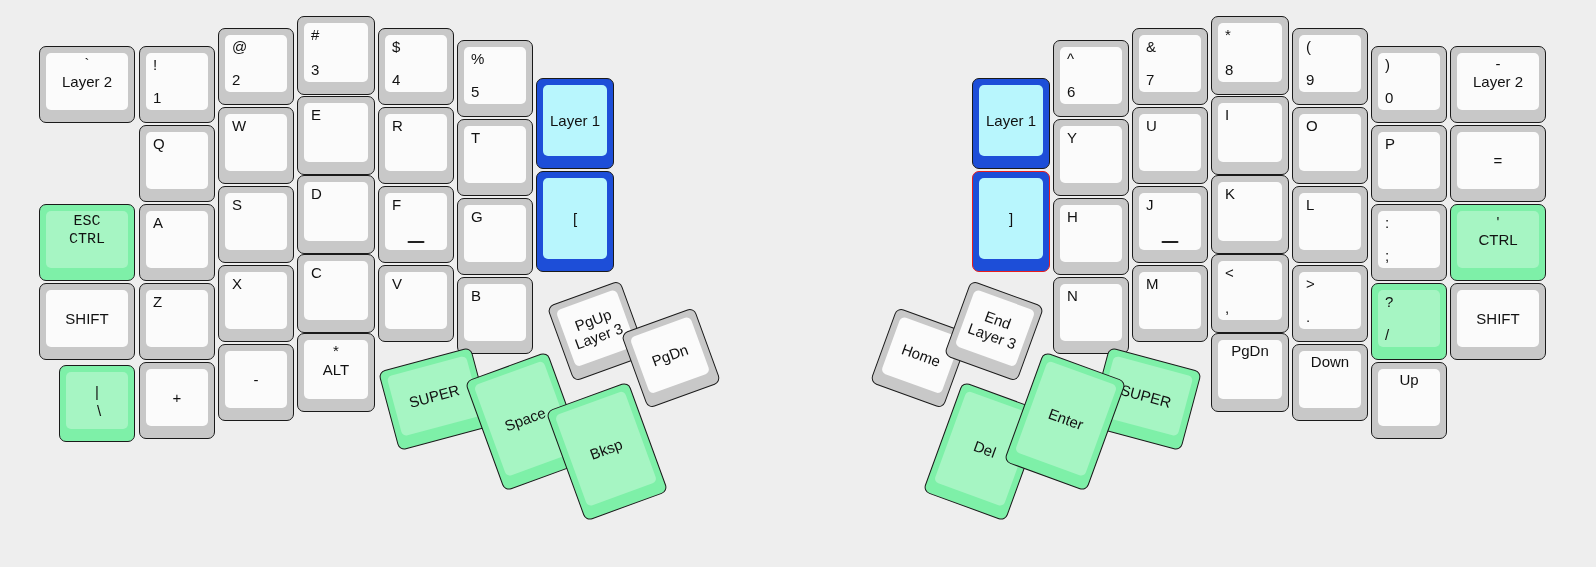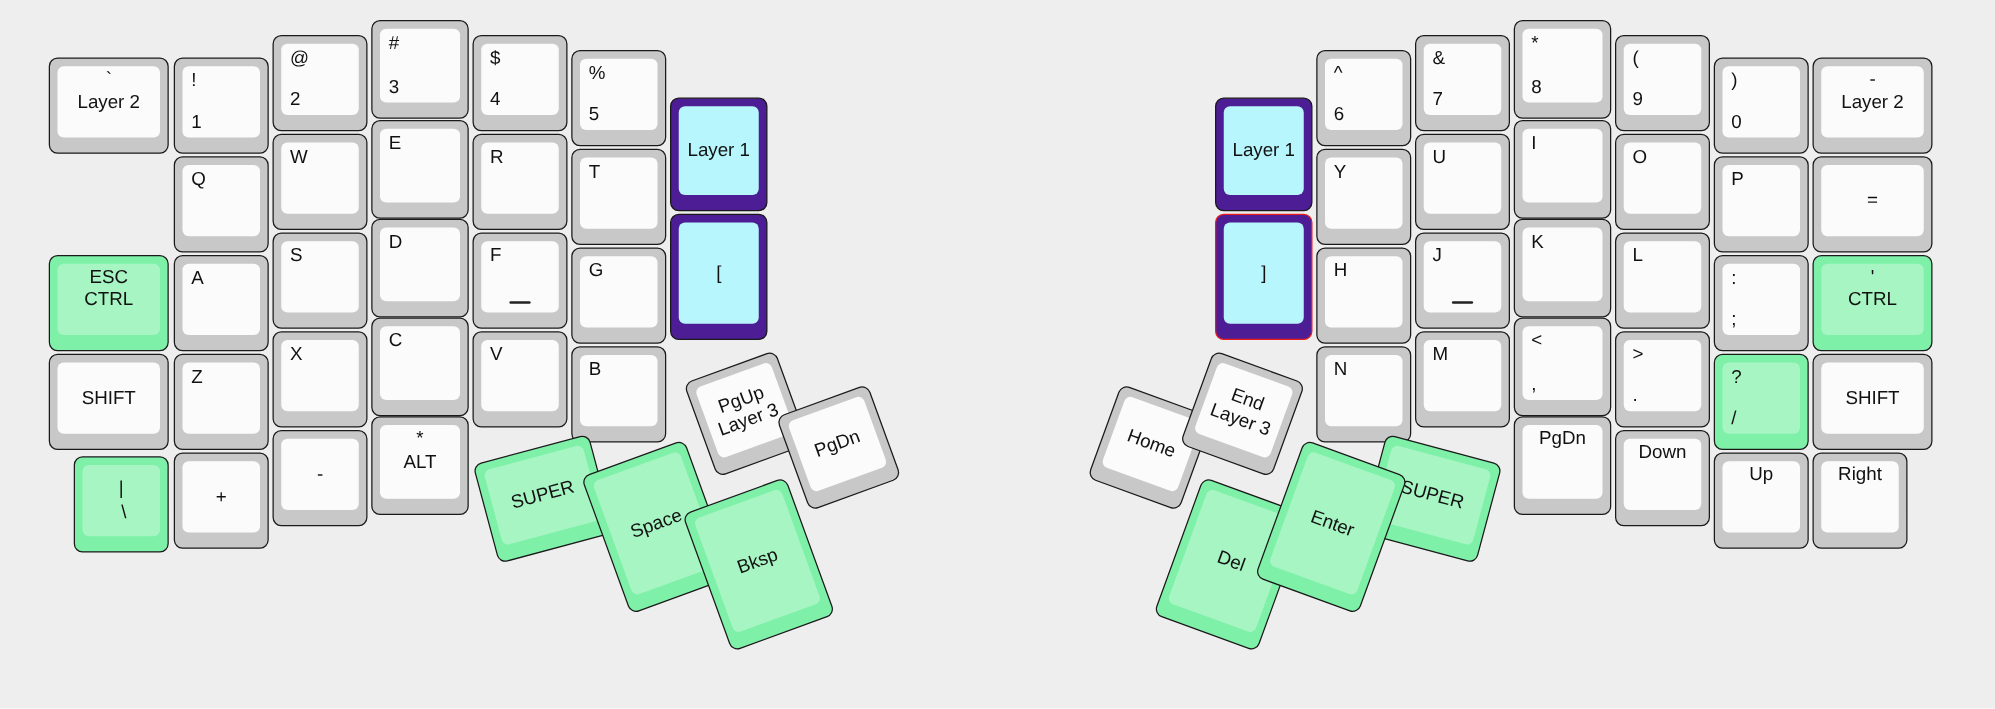--- a/index.html
+++ b/index.html
@@ -25,21 +25,21 @@
     box-sizing:border-box;
     border-radius:5px;
     background:#fbfbfb;
     position:relative;
     display:flex;
     flex-direction:column;
   }
   
   .key.green{background:#7ef0a8;}
   .key.green .face{background:#a6f5c3;}
-  .key.blue{background:#4c1d95;}
+  .key.blue{background:#1d4ed8;}
   .key.blue .face{background:#b8f6fd;}
   .key.sel{border-color:#e81c1c;border-width:1.6px;}
 
   
   .lg{
     position:absolute;
     color:#111;
     line-height:1.05;
     white-space:pre;
     font-size:15px;
@@ -123,21 +123,21 @@
       <div class="key" style="left: 457px; top: 119px; width: 76px; height: 77px;">
         <div class="face">
           <div class="lg tl">T</div>
         </div>
       </div>
       <div class="key blue" style="left: 536px; top: 171px; width: 78px; height: 101px;">
         <div class="face">
           <div class="lg cc">[</div>
         </div>
       </div>
-      <div class="key green" style="left: 39px; top: 204px; width: 96px; height: 77px;">
+      <div class="key green" style="left: 39px; top: 204px; width: 96px; height: 77px; font-family: Liberation Mono, monospace;">
         <div class="face">
           <div class="lg tc">ESC</div>
           <div class="lg cc">CTRL</div>
         </div>
       </div>
       <div class="key" style="left: 139px; top: 204px; width: 76px; height: 77px;">
         <div class="face">
           <div class="lg tl">A</div>
         </div>
       </div>
@@ -390,25 +390,20 @@
         </div>
       </div>
       <div class="key" style="left: 1292px; top: 344px; width: 76px; height: 77px;">
         <div class="face">
           <div class="lg tc">Down</div>
         </div>
       </div>
       <div class="key" style="left: 1371px; top: 362px; width: 76px; height: 77px;">
         <div class="face">
           <div class="lg tc">Up</div>
-        </div>
-      </div>
-      <div class="key" style="left: 1450px; top: 362px; width: 76px; height: 77px;">
-        <div class="face">
-          <div class="lg tc">Right</div>
         </div>
       </div>
       <div class="key green" style="left: 1097px; top: 358px; width: 96px; height: 82px; transform: rotate(15deg);">
         <div class="face">
           <div class="lg cc" style="line-height: 1.15;">SUPER</div>
         </div>
       </div>
       <div class="key" style="left: 881px; top: 318px; width: 78px; height: 80px; transform: rotate(20deg);">
         <div class="face">
           <div class="lg cc" style="line-height: 1.15;">Home</div>

